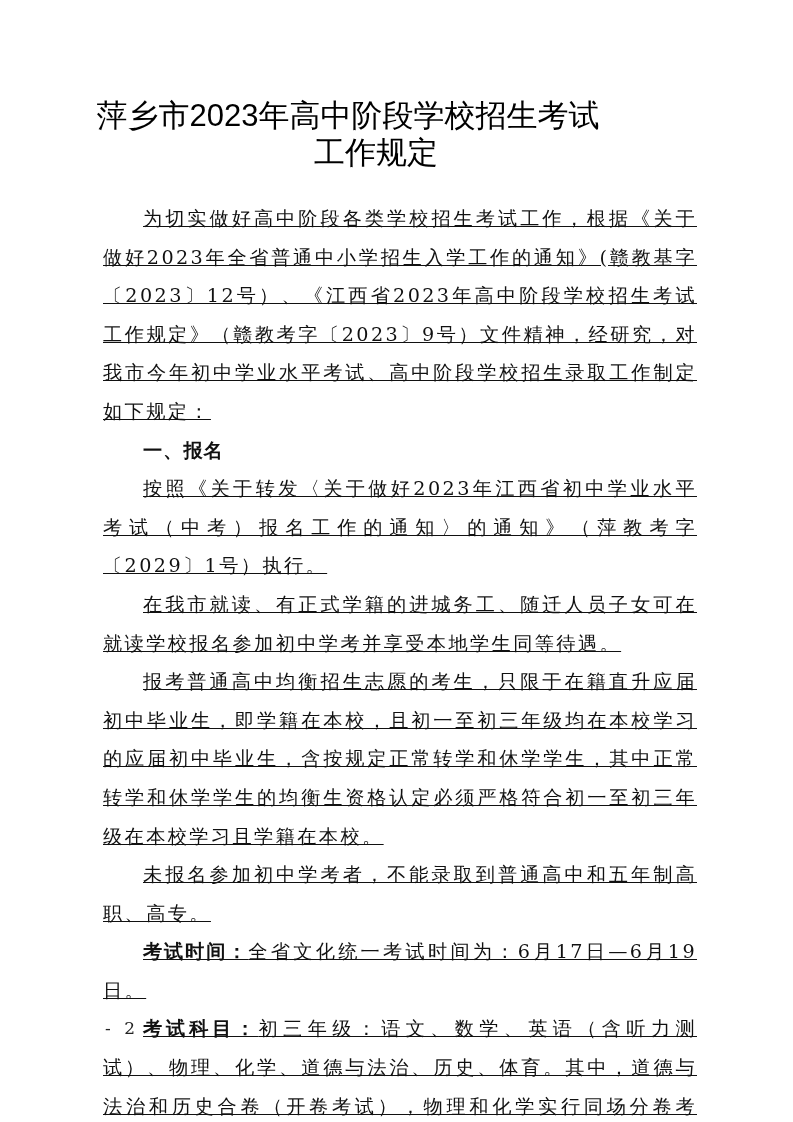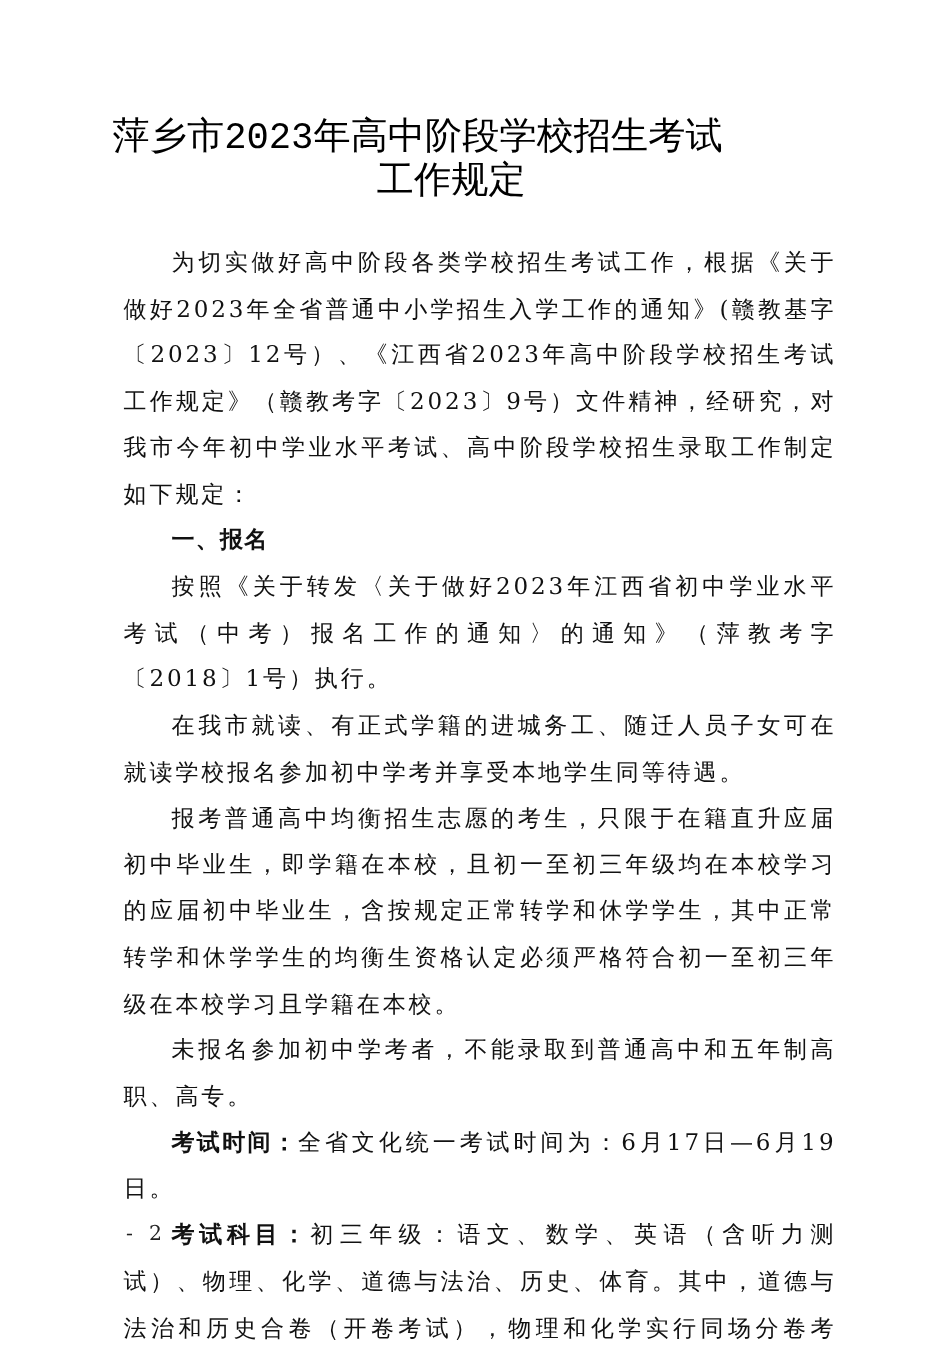--- a/index.html
+++ b/index.html
@@ -4,50 +4,50 @@
 <style>
   html, body { margin: 0; padding: 0; background: #ffffff; }
   body {
     width: 793px; height: 1122px; position: relative; overflow: hidden;
     font-family: "DejaVu Serif", "Liberation Serif", serif;
     color: #111;
   }
   .title {
     position: absolute; left: 0; width: 696px; text-align: center;
     font-size: 31px; line-height: 40px; color: #000;
-    font-family: Liberation Mono, monospace;
+    font-family: Liberation Sans, sans-serif;
   }
   .t1 { top: 96px; }
   .t2 { top: 133px; padding-left: 28px; }
   .body {
     position: absolute; left: 103px; top: 200px; width: 594px;
     font-size: 19.2px; line-height: 38.6px; letter-spacing: 2.4px;
     text-align: justify; text-align-last: left;
   }
   .body p { margin: 0; }
-  .indent { text-indent: 40px; }
+  .indent { text-indent: 40px; text-decoration: underline; }
   .heading { font-weight: bold; font-family: Liberation Serif, serif; text-indent: 40px; letter-spacing: 1px; }
   .lead { font-weight: bold; font-family: "DejaVu Sans", "Liberation Sans", sans-serif; letter-spacing: 1px; }
   .pagenum {
     position: absolute; left: 105px; top: 1018px;
     font-size: 17px; color: #222; letter-spacing: 4px;
   }
 </style>
 </head>
 <body>
 
 <div>
   <div class="title t1">萍乡市2023年高中阶段学校招生考试</div>
   <div class="title t2">工作规定</div>
 
   <div class="body">
     <p class="indent">为切实做好高中阶段各类学校招生考试工作，根据《关于做好2023年全省普通中小学招生入学工作的通知》(赣教基字〔2023〕12号）、《江西省2023年高中阶段学校招生考试工作规定》（赣教考字〔2023〕9号）文件精神，经研究，对我市今年初中学业水平考试、高中阶段学校招生录取工作制定如下规定：</p>
 
     <p class="heading">一、报名</p>
-    <p class="indent">按照《关于转发〈关于做好2023年江西省初中学业水平考试（中考）报名工作的通知〉的通知》（萍教考字〔2018〕1号）执行。</p>
+    <p class="indent">按照《关于转发〈关于做好2023年江西省初中学业水平考试（中考）报名工作的通知〉的通知》（萍教考字〔2029〕1号）执行。</p>
     <p class="indent">在我市就读、有正式学籍的进城务工、随迁人员子女可在就读学校报名参加初中学考并享受本地学生同等待遇。</p>
     <p class="indent">报考普通高中均衡招生志愿的考生，只限于在籍直升应届初中毕业生，即学籍在本校，且初一至初三年级均在本校学习的应届初中毕业生，含按规定正常转学和休学学生，其中正常转学和休学学生的均衡生资格认定必须严格符合初一至初三年级在本校学习且学籍在本校。</p>
     <p class="indent">未报名参加初中学考者，不能录取到普通高中和五年制高职、高专。</p>
 
     <p class="indent"><span class="lead">考试时间：</span><span>全省文化统一考试时间为：6月17日—6月19日。</span></p>
     <p class="indent"><span class="lead">考试科目：</span><span>初三年级：语文、数学、英语（含听力测试）、物理、化学、道德与法治、历史、体育。其中，道德与法治和历史合卷（开卷考试），物理和化学实行同场分卷考试。</span></p>
 
   </div>
 
   <div class="pagenum">- 2 -</div>

